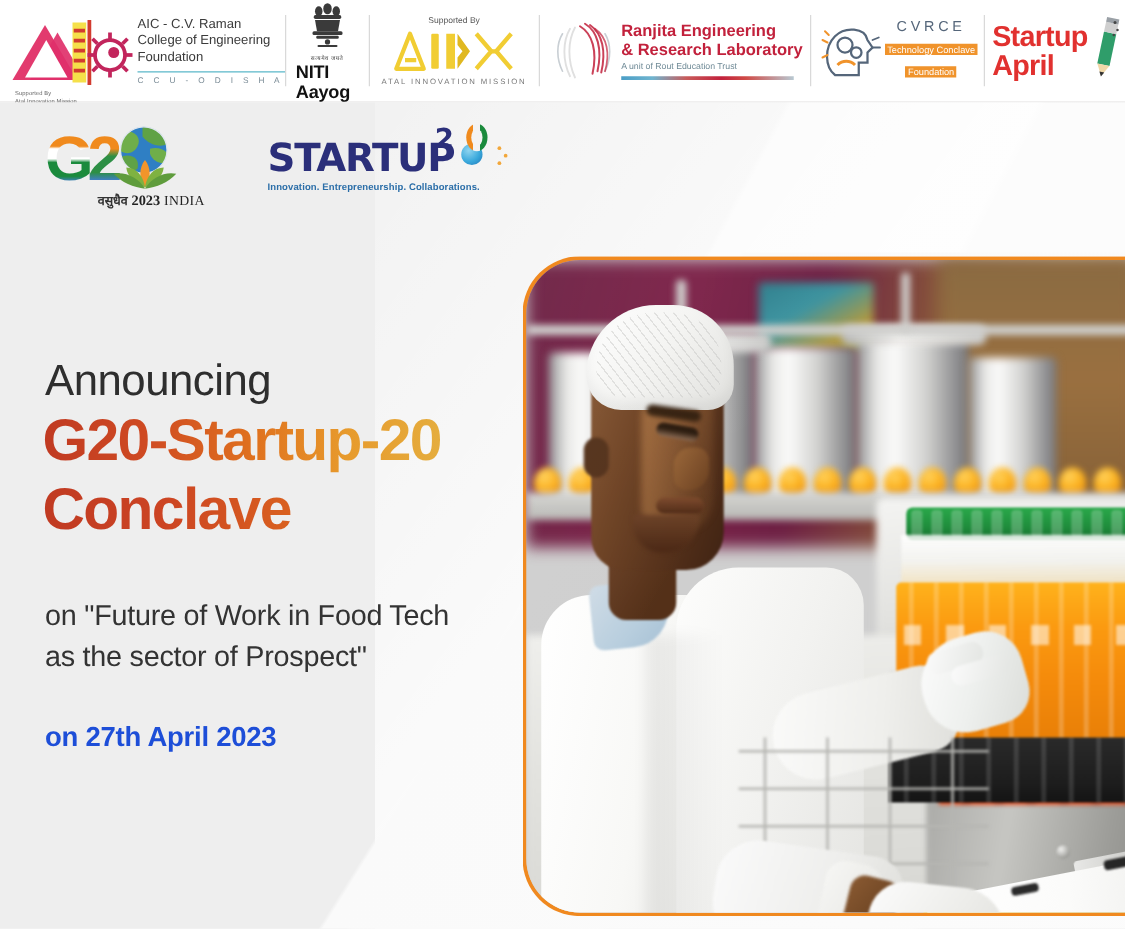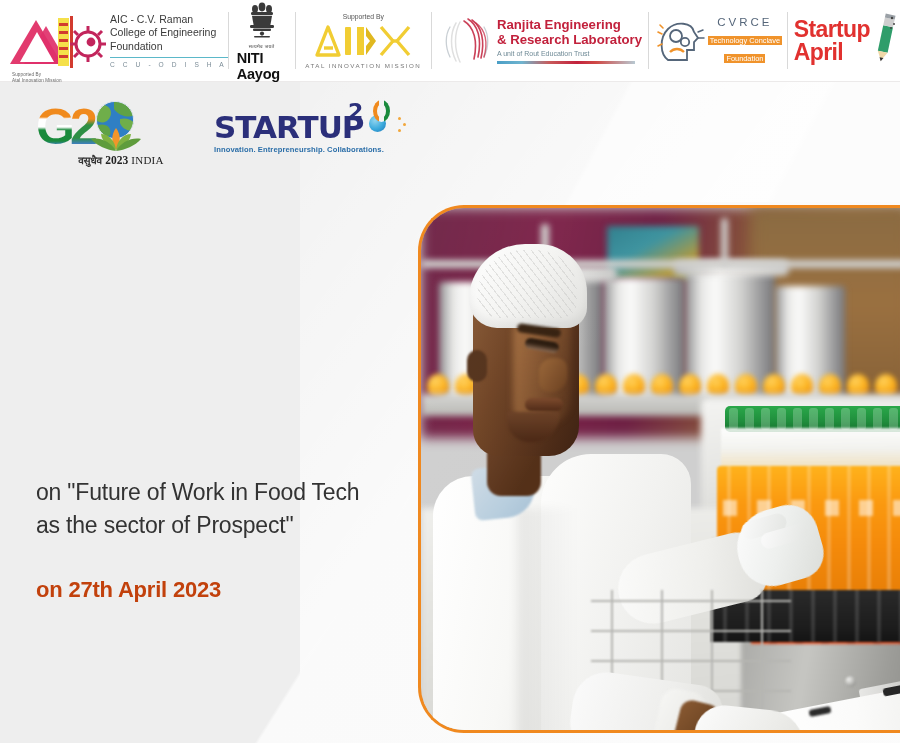--- a/index.html
+++ b/index.html
@@ -175,21 +175,21 @@
     display:block;
     background:linear-gradient(90deg,#c03a22 0%, #cc4423 30%, #d9601f 62%, #e58b28 100%);
     -webkit-background-clip:text; background-clip:text; color:transparent;
   }
   .subtitle {
     position:absolute; left:36px; top:476px;
     font-size:23px; color:#333333; line-height:1.42; letter-spacing:-.2px;
   }
   .datetext {
     position:absolute; left:36px; top:577px;
-    font-size:22px; font-weight:bold; color:#c2410c; letter-spacing:-.2px;
+    font-size:22px; font-weight:bold; color:#1d4ed8; letter-spacing:-.2px;
   }
 
   
   .photo-wrap {
     position:absolute; left:418px; top:205px; width:486px; height:528px;
   }
   .photo-frame {
     position:absolute; inset:0;
     border:3px solid #f0891f;
     border-right:none;
@@ -592,21 +592,26 @@
         <span class="su20-20">
           <span class="d2">2</span>
           <span class="d0"></span>
         </span>
       </div>
       <div class="su20-tag">Innovation. Entrepreneurship. Collaborations.</div>
     </div>
 
   </div>
 
-
+  <div class="announce">Announcing</div>
+
+  <div class="title">
+    <span class="ln1">G20-Startup-20</span>
+    <span class="ln2">Conclave</span>
+  </div>
 
   <div class="subtitle">
     <div>on "Future of Work in Food Tech</div>
     <div>as the sector of Prospect"</div>
   </div>
 
   <div class="datetext">on 27th April 2023</div>
 
   <div class="photo-wrap">
     <div class="photo-frame">

